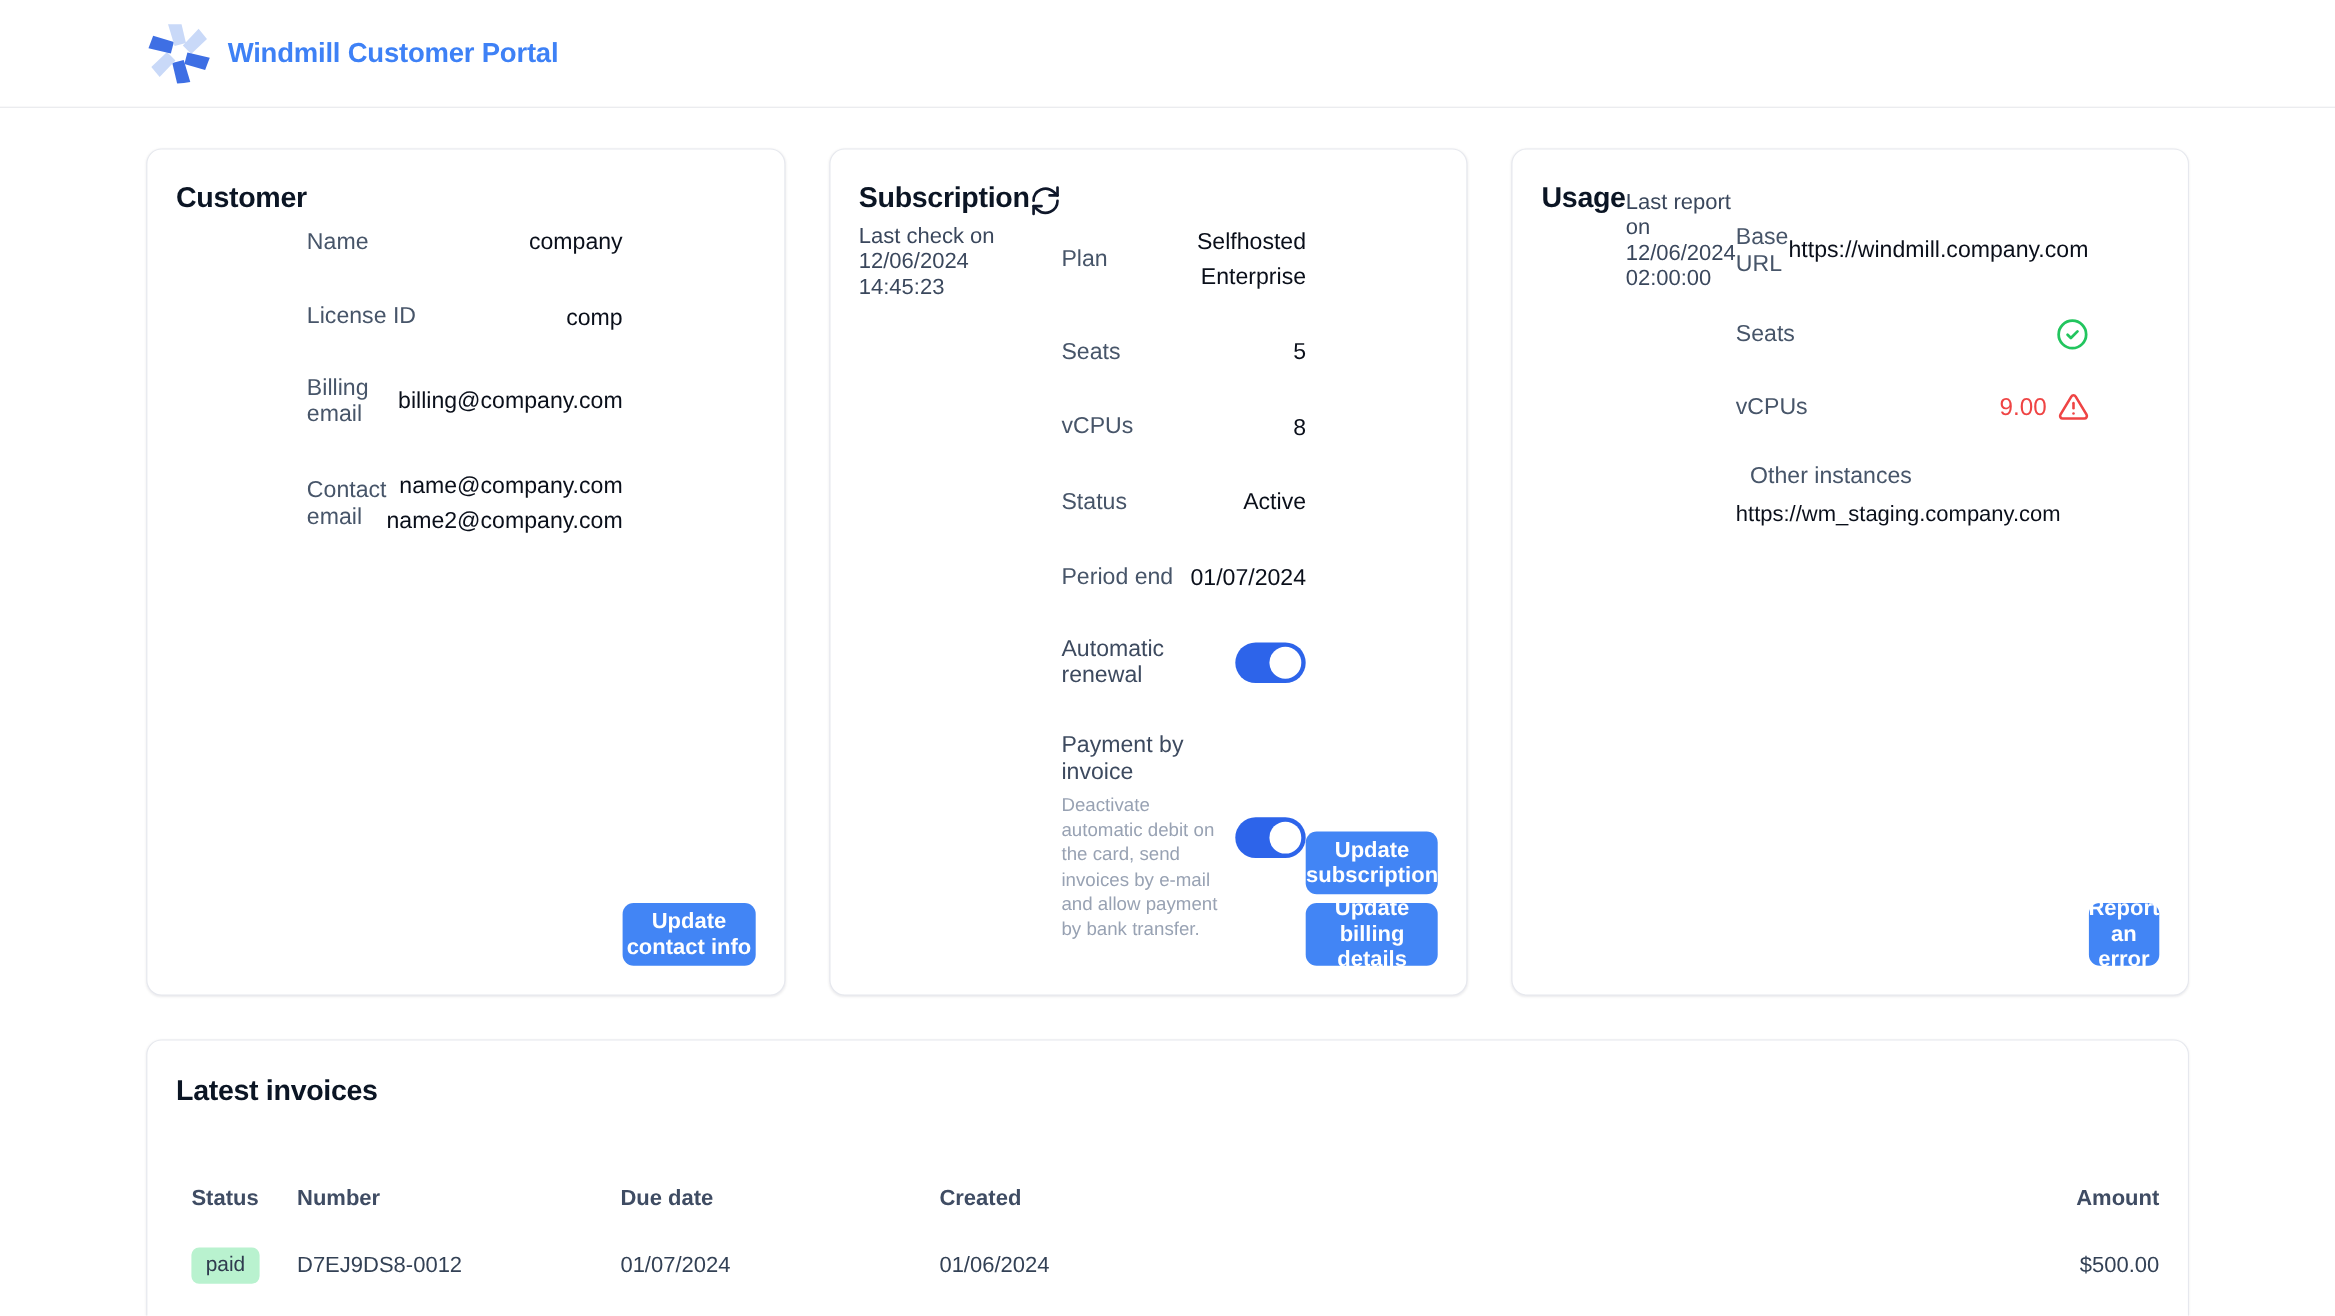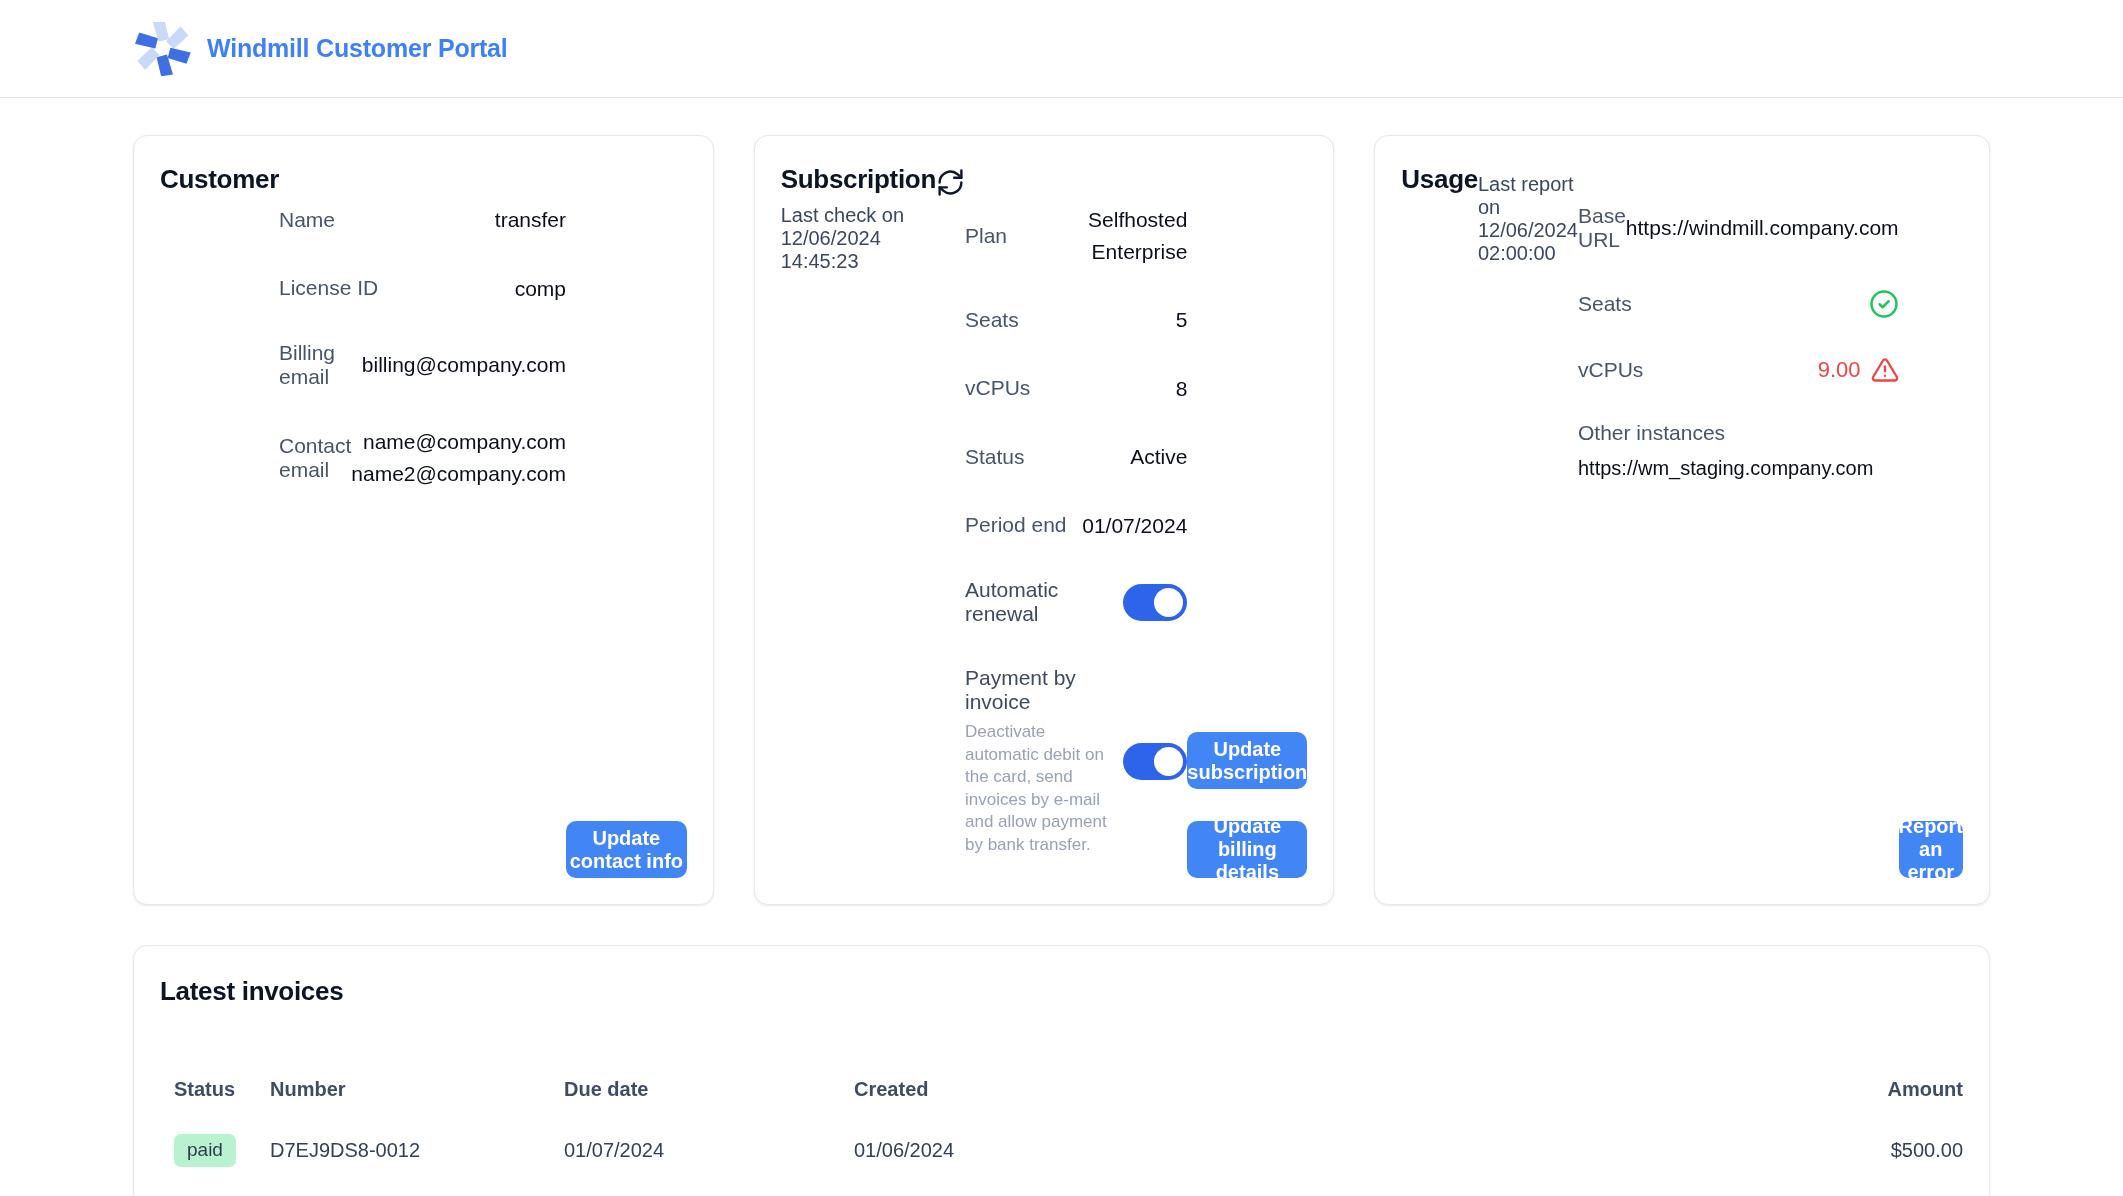--- a/index.html
+++ b/index.html
@@ -52,21 +52,21 @@
     justify-content: space-between;
     align-items: center;
     margin-bottom: 37px;
     font-size: 21px;
   }
   .row .label { color: #475569; }
   .row .value { color: #0a0f1a; text-align: right; line-height: 1.5; }
   .label-narrow { max-width: 130px; }
 
   .block-field { margin-bottom: 37px; font-size: 21px; }
-  .block-field .label { color: #475569; }
+  .block-field .label { color: #475569; margin-left: 13px; }
   .block-field .value { margin-top: 12px; font-size: 20px; color: #0a0f1a; }
 
   
   .toggle {
     width: 64px; height: 37px;
     border-radius: 19px;
     background: #2d64ea;
     position: relative;
     flex: 0 0 auto;
     cursor: pointer;
@@ -99,21 +99,21 @@
     border: none;
     border-radius: 10px;
     background: #4285f5;
     color: #ffffff;
     font-family: "Liberation Sans", sans-serif;
     font-size: 20px;
     font-weight: 700;
     cursor: pointer;
   }
   .btn-bottom { margin-top: auto; }
-  .btn-stack { margin-top: auto; display: flex; flex-direction: column; gap: 32px; }
+  .btn-stack { margin-top: auto; display: flex; flex-direction: column; gap: 8px; }
 
   .icon-btn { background: none; border: none; cursor: pointer; padding: 0; line-height: 0; }
 
   
   .status-cell { display: flex; align-items: center; gap: 10px; }
   .danger-value { color: #ef4444; font-size: 22px; }
 
   
   .invoices-card {
     margin-top: 40px;
@@ -166,21 +166,21 @@
 
 <div class="main">
   <div class="cards">
 
     <div class="card">
       <div class="card-title">Customer</div>
 
       <div class="rows no-subtitle">
         <div class="row">
           <span class="label">Name</span>
-          <span class="value">transfer</span>
+          <span class="value">company</span>
         </div>
         <div class="row">
           <span class="label">License ID</span>
           <span class="value">comp</span>
         </div>
         <div class="row">
           <span class="label">Billing email</span>
           <span class="value">billing@company.com</span>
         </div>
         <div class="row">

